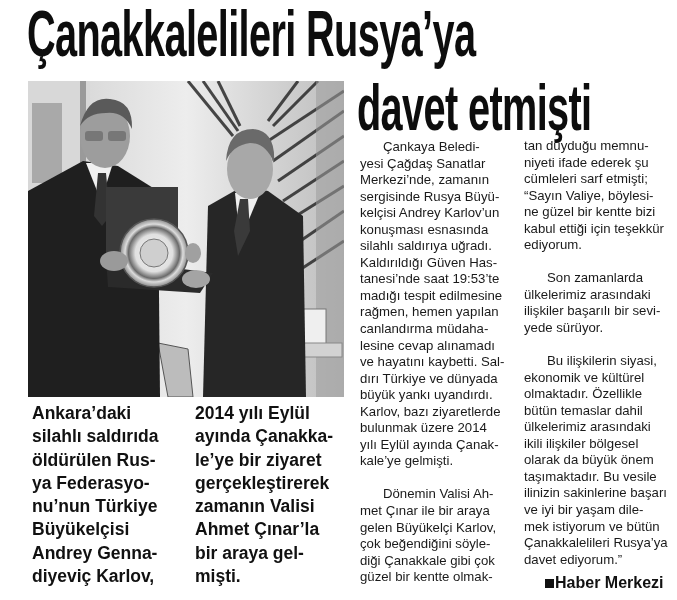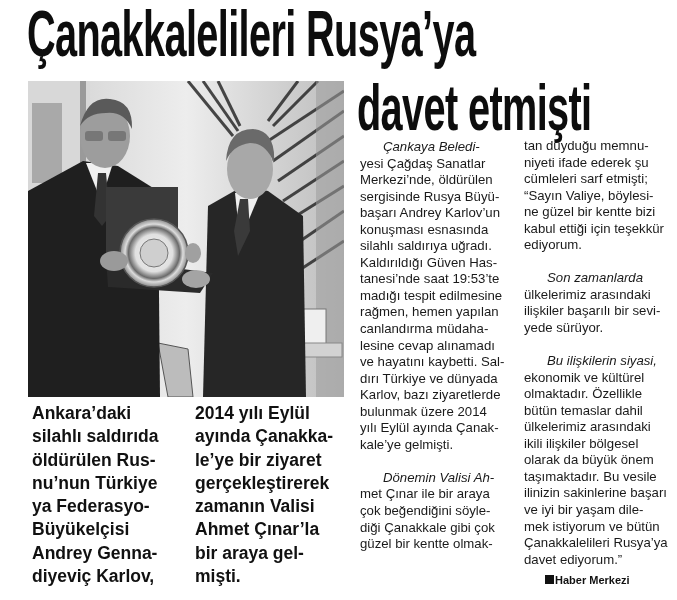--- a/index.html
+++ b/index.html
@@ -29,25 +29,25 @@
     #cap1 { left: 32px; top: 402px; }
     #cap2 { left: 195px; top: 402px; }
 
     .col {
       position: absolute; font-family: "Liberation Sans", sans-serif;
       font-size: 13.2px; line-height: 16.55px; color: #1a1a1a; white-space: nowrap;
     }
     #col1 { left: 360px; top: 139px; }
     #col2 { left: 524px; top: 138px; }
     .line { display: block; height: 16.55px; }
-    .indent { padding-left: 23px; font-style: italic; }
+    .indent { padding-left: 23px; }
     .gap { display: block; height: 16.55px; }
     .byline {
       position: absolute; left: 545px; top: 574px; font-family: "Liberation Sans", sans-serif;
-      font-weight: bold; font-size: 11px; color: #111; white-space: nowrap;
+      font-weight: bold; font-size: 16px; color: #111; white-space: nowrap;
     }
     .byline .sq { display: inline-block; width: 9px; height: 9px; background: #111; margin-right: 1px; vertical-align: 0px; }
   </style>
 </head>
 <body>
 
 <div id="hl1" class="headline">Çanakkalelileri Rusya’ya</div>
 <div id="hl2" class="headline">davet etmişti</div>
 
 <div class="photo">
@@ -117,61 +117,63 @@
     <ellipse cx="86" cy="180" rx="14" ry="10" fill="#9a9a9a"></ellipse>
     <ellipse cx="168" cy="198" rx="14" ry="9" fill="#a4a4a4"></ellipse>
     <ellipse cx="165" cy="172" rx="8" ry="10" fill="#a0a0a0"></ellipse>
   </svg>
 </div>
 
 <div id="cap1" class="caption">
   <div>Ankara’daki</div>
   <div>silahlı saldırıda</div>
   <div>öldürülen Rus-</div>
+  <div>ya Federasyo-</div>
   <div>nu’nun Türkiye</div>
-  <div>ya Federasyo-</div>
   <div>Büyükelçisi</div>
   <div>Andrey Genna-</div>
   <div>diyeviç Karlov,</div>
 </div>
 
 <div id="cap2" class="caption">
   <div>2014 yılı Eylül</div>
   <div>ayında Çanakka-</div>
   <div>le’ye bir ziyaret</div>
   <div>gerçekleştirerek</div>
   <div>zamanın Valisi</div>
   <div>Ahmet Çınar’la</div>
   <div>bir araya gel-</div>
   <div>mişti.</div>
 </div>
 
 <div id="col1" class="col">
     <span class="line indent">Çankaya Beledi-</span>
     <span class="line">yesi Çağdaş Sanatlar</span>
-    <span class="line">Merkezi’nde, öldürülen</span>
+    <span class="line">Merkezi’nde, zamanın</span>
     <span class="line">sergisinde Rusya Büyü-</span>
-    <span class="line">başarı Andrey Karlov’un</span>
+    <span class="line">kelçisi Andrey Karlov’un</span>
     <span class="line">konuşması esnasında</span>
     <span class="line">silahlı saldırıya uğradı.</span>
     <span class="line">Kaldırıldığı Güven Has-</span>
     <span class="line">tanesi’nde saat 19:53’te</span>
     <span class="line">madığı tespit edilmesine</span>
     <span class="line">rağmen, hemen yapılan</span>
     <span class="line">canlandırma müdaha-</span>
     <span class="line">lesine cevap alınamadı</span>
     <span class="line">ve hayatını kaybetti. Sal-</span>
     <span class="line">dırı Türkiye ve dünyada</span>
+    <span class="line">büyük yankı uyandırdı.</span>
     <span class="line">Karlov, bazı ziyaretlerde</span>
     <span class="line">bulunmak üzere 2014</span>
     <span class="line">yılı Eylül ayında Çanak-</span>
     <span class="line">kale’ye gelmişti.</span>
     <span class="gap"></span>
     <span class="line indent">Dönemin Valisi Ah-</span>
     <span class="line">met Çınar ile bir araya</span>
+    <span class="line">gelen Büyükelçi Karlov,</span>
     <span class="line">çok beğendiğini söyle-</span>
     <span class="line">diği Çanakkale gibi çok</span>
     <span class="line">güzel bir kentte olmak-</span>
   </div>
 <div id="col2" class="col">
     <span class="line">tan duyduğu memnu-</span>
     <span class="line">niyeti ifade ederek şu</span>
     <span class="line">cümleleri sarf etmişti;</span>
     <span class="line">“Sayın Valiye, böylesi-</span>
     <span class="line">ne güzel bir kentte bizi</span>

